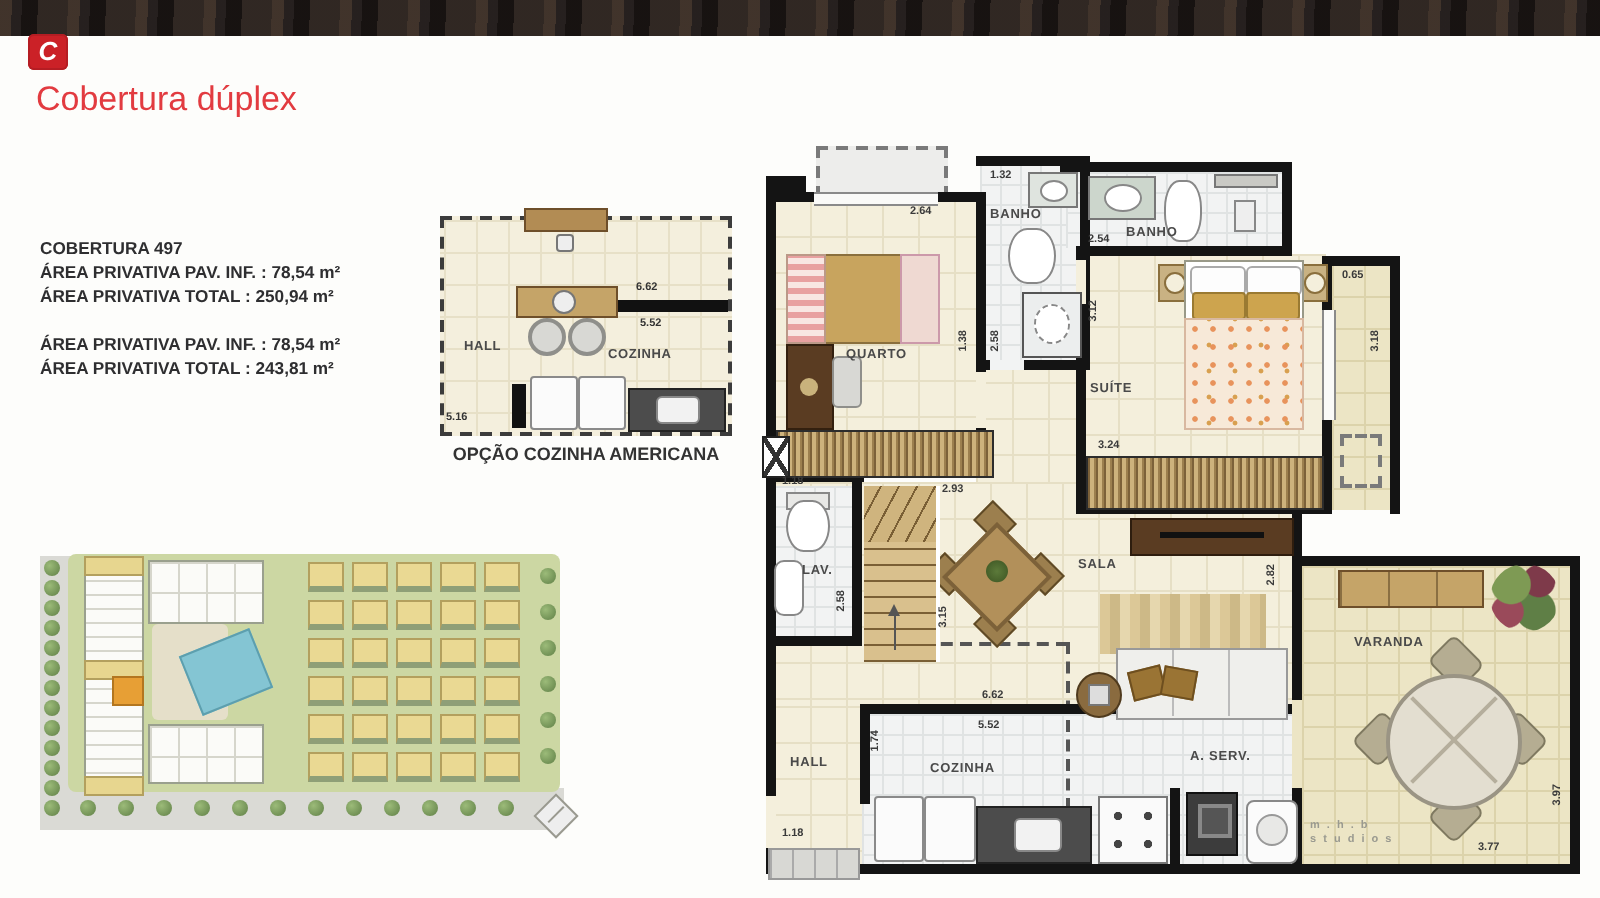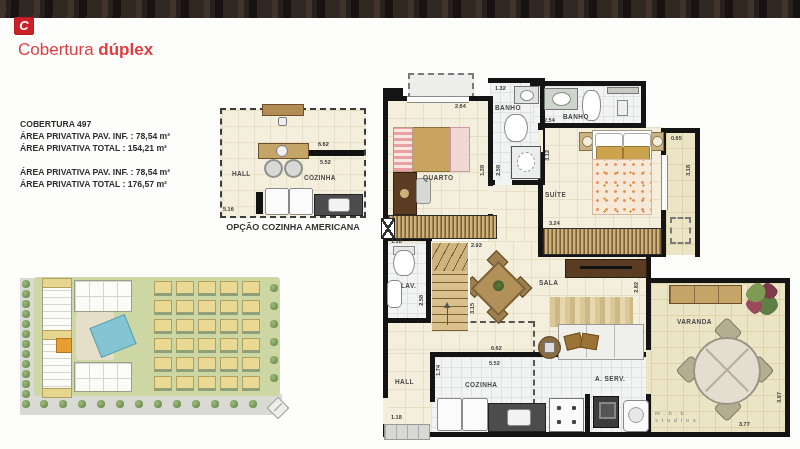--- a/index.html
+++ b/index.html
@@ -10,21 +10,21 @@
   .topbar{position:absolute;left:0;top:0;width:800px;height:18px;
     background:#272120;
     background-image:repeating-linear-gradient(92deg,
       rgba(96,74,56,.45) 0 6px, rgba(30,24,20,.1) 6px 11px,
       rgba(15,11,9,.65) 11px 19px, rgba(70,55,42,.3) 19px 34px);}
   .logo{position:absolute;left:14px;top:17px;width:20px;height:18px;background:#cb2127;
     border-radius:3px;color:#fff;font-weight:bold;font-style:italic;font-size:13px;
     line-height:17px;text-align:center;box-shadow:0 0 0 1px #b51d23 inset;}
 
   .title1{position:absolute;left:18px;top:40px;font-size:17px;color:#e23b40;letter-spacing:0;}
-  .title1 b{font-weight:bold;}
+  .title1 b{font-weight:normal;}
   .title2{position:absolute;left:18px;top:59px;font-size:17px;font-weight:bold;color:#55565a;}
 
   .units{position:absolute;left:20px;top:106px;width:195px;font-size:8.6px;font-weight:bold;
     color:#2e2e30;line-height:12px;}
   .ub{margin-bottom:12px;}
 
   
   .plan div,.ko div,.sp div{position:absolute;}
   .plan span,.ko span{position:absolute;display:block;}
 
@@ -190,25 +190,25 @@
   <div class="logo"><span style="position:static">C</span></div>
 
   <div class="title1"><span style="position:static">Cobertura </span><b>dúplex</b></div>
 
   <div class="units">
     <div class="ub">
     </div>
     <div class="ub">
       <div>COBERTURA 497</div>
       <div>ÁREA PRIVATIVA PAV. INF. :  78,54 m²</div>
-      <div>ÁREA PRIVATIVA TOTAL :   154,21 m²</div>
+      <div>ÁREA PRIVATIVA TOTAL :   250,94 m²</div>
     </div>
     <div class="ub">
       <div>ÁREA PRIVATIVA PAV. INF. :  78,54 m²</div>
-      <div>ÁREA PRIVATIVA TOTAL :   176,57 m²</div>
+      <div>ÁREA PRIVATIVA TOTAL :   243,81 m²</div>
     </div>
   </div>
 
   <div class="ko">
     <div class="box"></div>
     <div class="lintel"></div>
     <div class="stool-s"></div>
     <div class="kwall"></div>
     <div class="bar"></div>
     <div class="bsink"></div>

